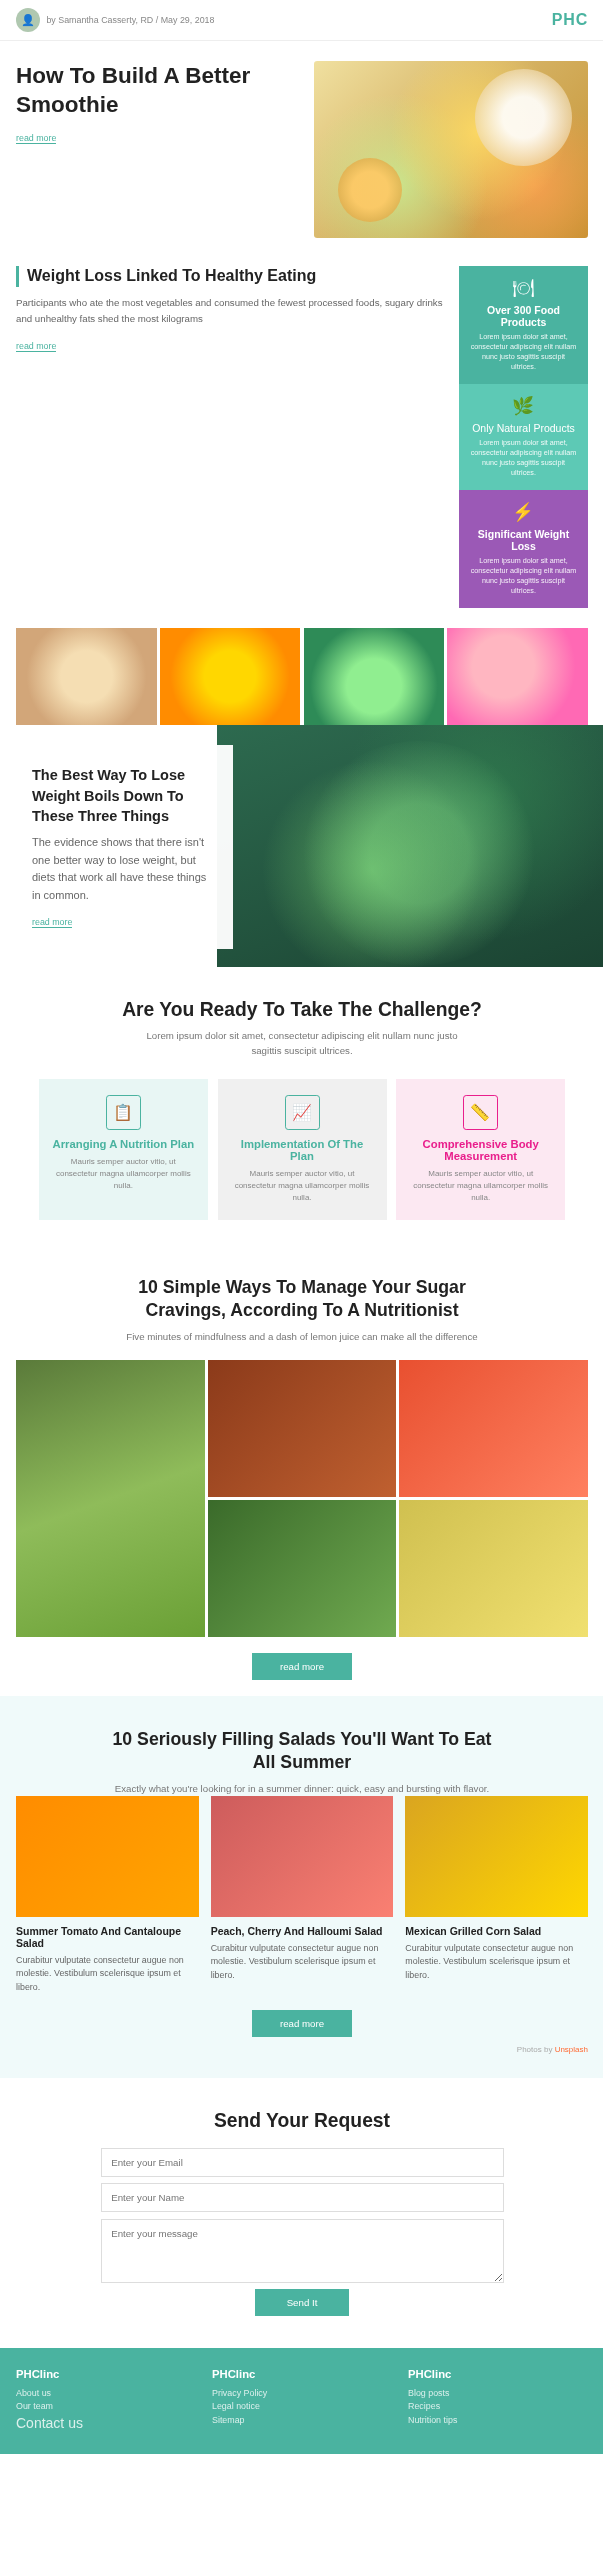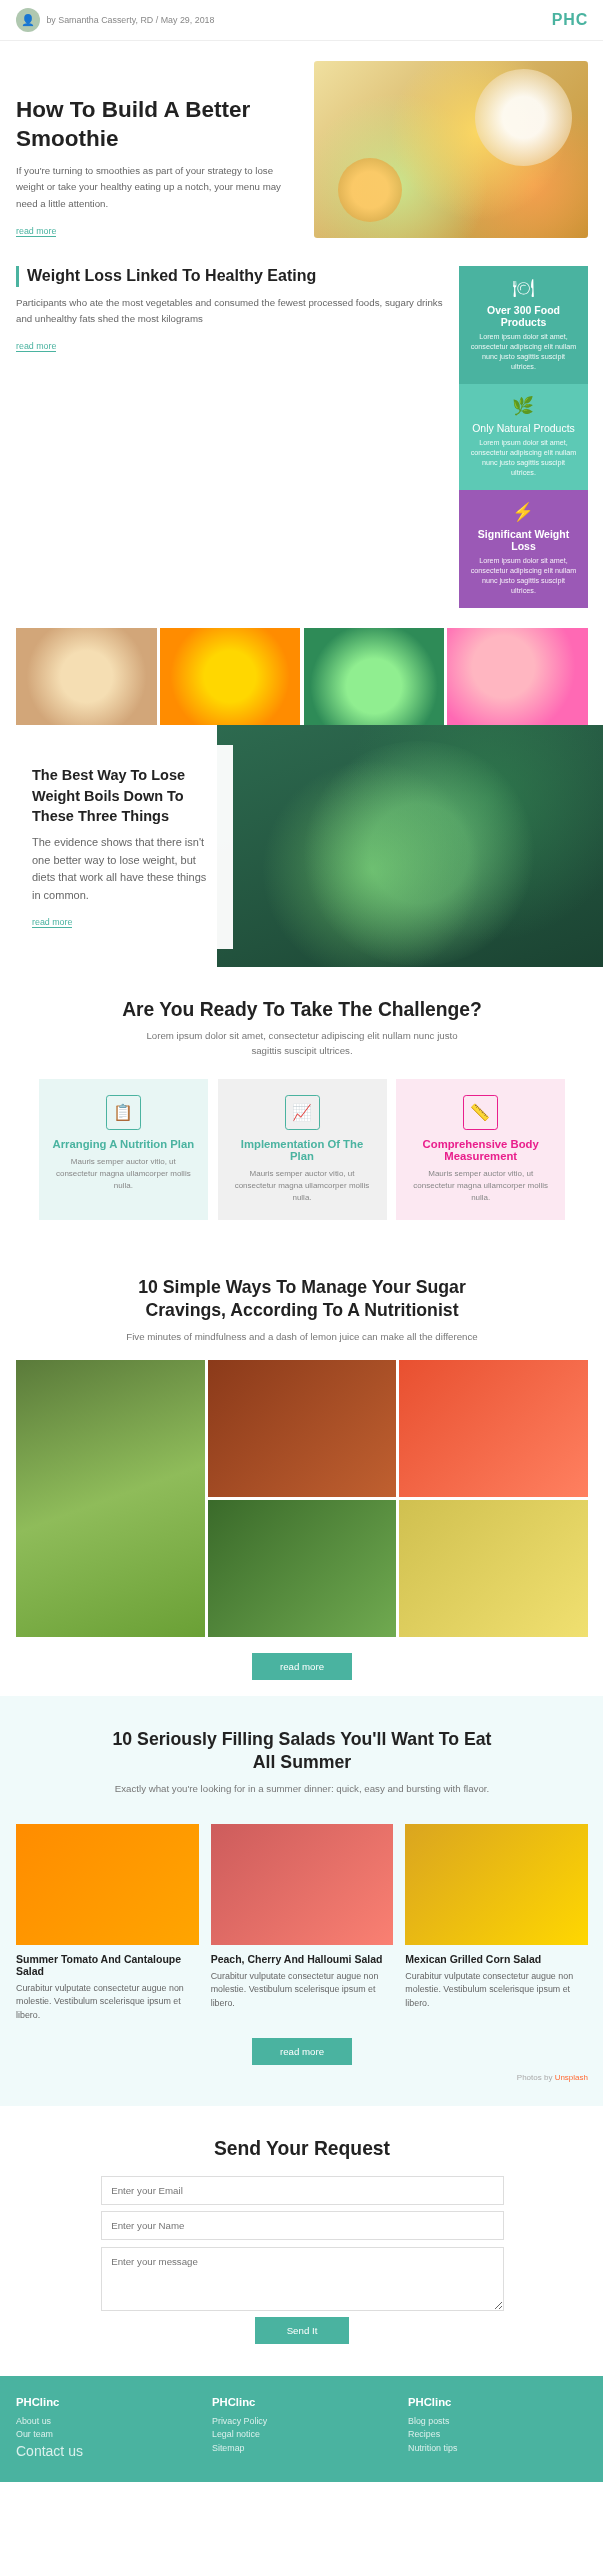--- a/index.html
+++ b/index.html
@@ -9,24 +9,23 @@
 <body>
 
 <header>
   <div style="display:flex; align-items:center; padding: 8px 16px; border-bottom: 0.8px solid #eee;">
     <div style="width:24px;height:24px;border-radius:50%;background:#b0c8b0;margin-right:6.4px;overflow:hidden;display:flex;align-items:center;justify-content:center;font-size:11.3px;">👤</div>
     <span style="font-size:8.9px;color:#888;font-family:Arial,sans-serif;">by Samantha Casserty, RD / May 29, 2018</span>
     <div style="margin-left:auto;font-size:16px;font-weight:bold;color:#4ab3a0;font-family:Arial,sans-serif;letter-spacing:0.8px;">PHC</div>
   </div>
 </header>
 
-<section style="display:flex;padding:20px 16px 12px;gap:24px;align-items:flex-end;">
+<section style="display:flex;padding:20px 16px 12px;gap:24px;align-items:flex-start;">
   <div style="flex:1;">
     <div style="font-size:22.5px;font-weight:bold;color:#222;line-height:1.3;margin-bottom:9.7px;font-family:Arial,sans-serif;">How To Build A Better Smoothie</div>
-    <p style="font-size:9.7px;color:#666;line-height:1.7;margin-bottom:9.7px;font-family:Arial,sans-serif;">If you're turning to smoothies as part of your strategy to lose weight or take your healthy eating up a notch, your menu may need a little attention.</p>
     <a style="font-size:8.9px;color:#4ab3a0;text-decoration:none;font-family:Arial,sans-serif;border-bottom:0.8px solid #4ab3a0;cursor:pointer;">read more</a>
   </div>
   <div style="width:274px;height:177px;border-radius:3.2px;overflow:hidden;position:relative;flex-shrink:0;">
     <div style="position:absolute;width:100%;height:100%;background:radial-gradient(circle at 60% 40%, rgba(255,220,100,0.9) 0%,transparent 45%), radial-gradient(circle at 30% 70%, rgba(200,240,150,0.8) 0%,transparent 40%), radial-gradient(circle at 80% 70%, rgba(255,160,80,0.8) 0%,transparent 35%), linear-gradient(135deg, #f0e0a0 0%, #d4b060 50%, #c49030 100%);"></div>
     <div style="position:absolute;top:8px;right:16px;width:97px;height:97px;background:radial-gradient(circle,rgba(255,255,255,0.9) 30%,rgba(240,220,180,0.7) 70%);border-radius:50%;"></div>
     <div style="position:absolute;bottom:16px;left:24px;width:64px;height:64px;background:radial-gradient(circle,rgba(255,200,100,0.9) 40%,rgba(220,160,60,0.7) 80%);border-radius:50%;"></div>
   </div>
 </section>
 
 <section style="padding:16px 16px 20px;">
@@ -123,21 +122,21 @@
     <div style="background:linear-gradient(135deg,#d0c050,#f0e070);"></div>
   </div>
 
   <div style="text-align:center;margin-top:16px;">
     <button style="background:#4ab3a0;color:white;border:none;padding:8px 28px;font-size:9.7px;font-family:Arial,sans-serif;cursor:pointer;">read more</button>
   </div>
 </section>
 
 <section style="padding:32px 16px 24px;text-align:center;background:#f0fafa;">
   <h2 style="font-size:17.7px;font-weight:bold;color:#222;margin-bottom:6.4px;font-family:Arial,sans-serif;max-width:403px;margin-left:auto;margin-right:auto;line-height:1.3;">10 Seriously Filling Salads You'll Want To Eat All Summer</h2>
-  <p style="font-size:9.7px;color:#777;line-height:1.6;margin-bottom:28px;font-family:Arial,sans-serif;">Exactly what you're looking for in a summer dinner: quick, easy and bursting with flavor.</p>
+  <p style="font-size:9.7px;color:#777;line-height:1.6;margin-bottom:0;font-family:Arial,sans-serif;">Exactly what you're looking for in a summer dinner: quick, easy and bursting with flavor.</p>
 
   <div style="display:grid;grid-template-columns:1fr 1fr 1fr;gap:12px;text-align:left;">
 
     <div>
       <div style="height:121px;background:linear-gradient(135deg,#ff8c00,#ffa500);margin-bottom:8px;"></div>
       <div style="font-size:10.5px;font-weight:bold;color:#222;margin-bottom:4.8px;font-family:Arial,sans-serif;">Summer Tomato And Cantaloupe Salad</div>
       <p style="font-size:8.9px;color:#666;line-height:1.5;font-family:Arial,sans-serif;">Curabitur vulputate consectetur augue non molestie. Vestibulum scelerisque ipsum et libero.</p>
     </div>
 
     <div>

